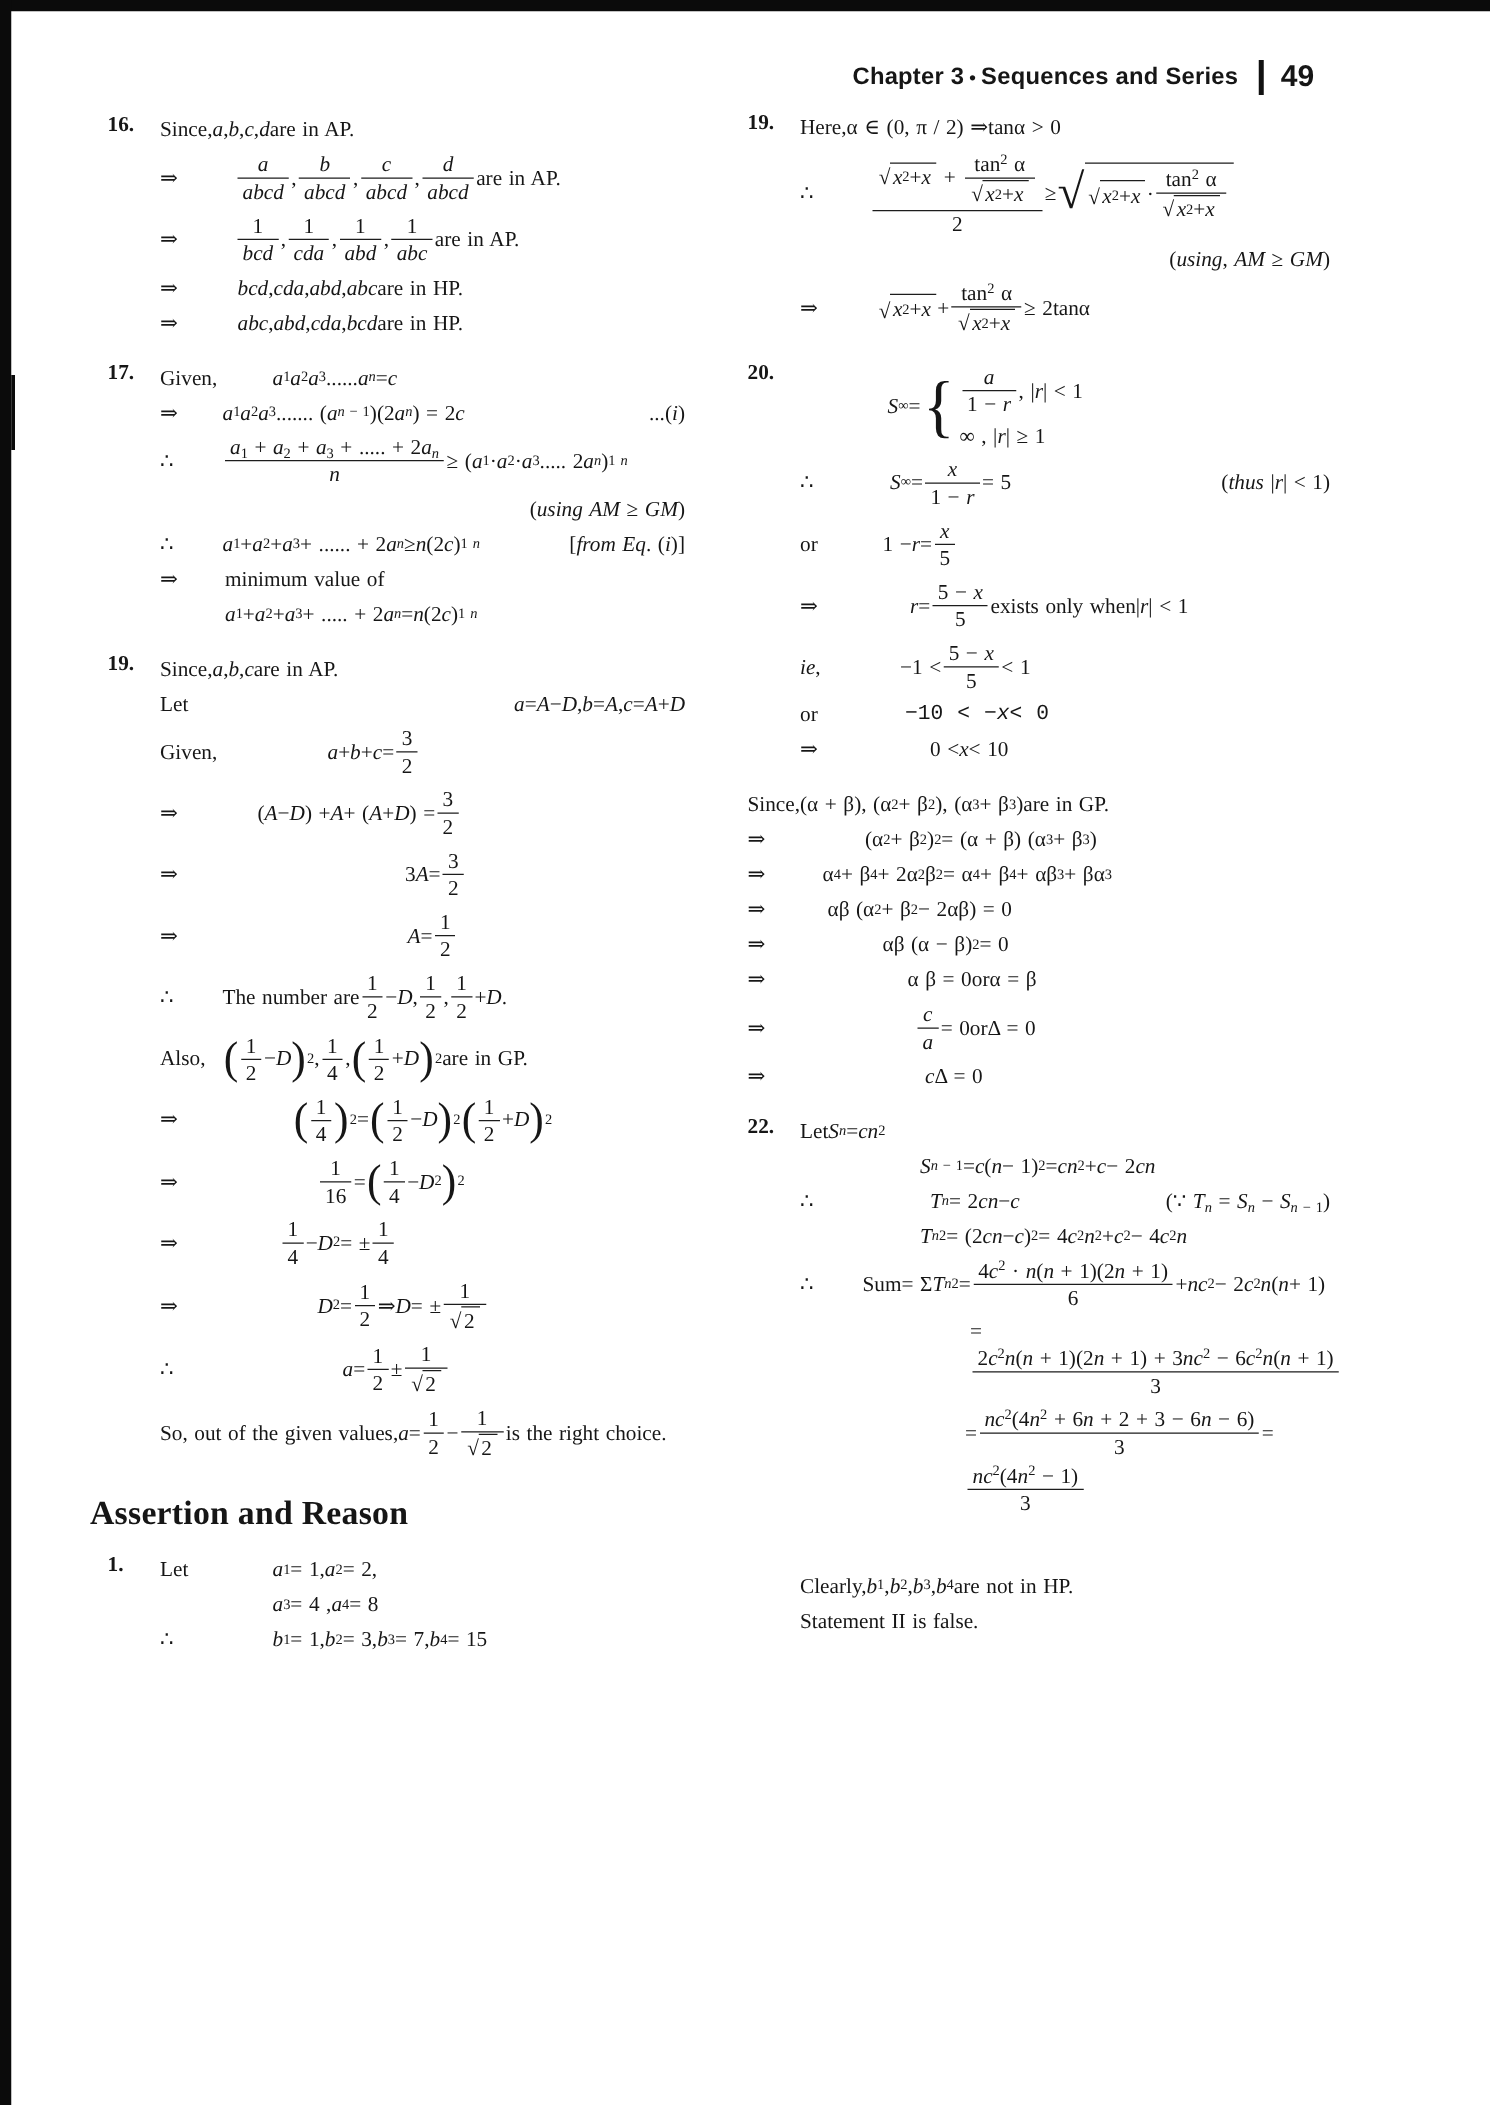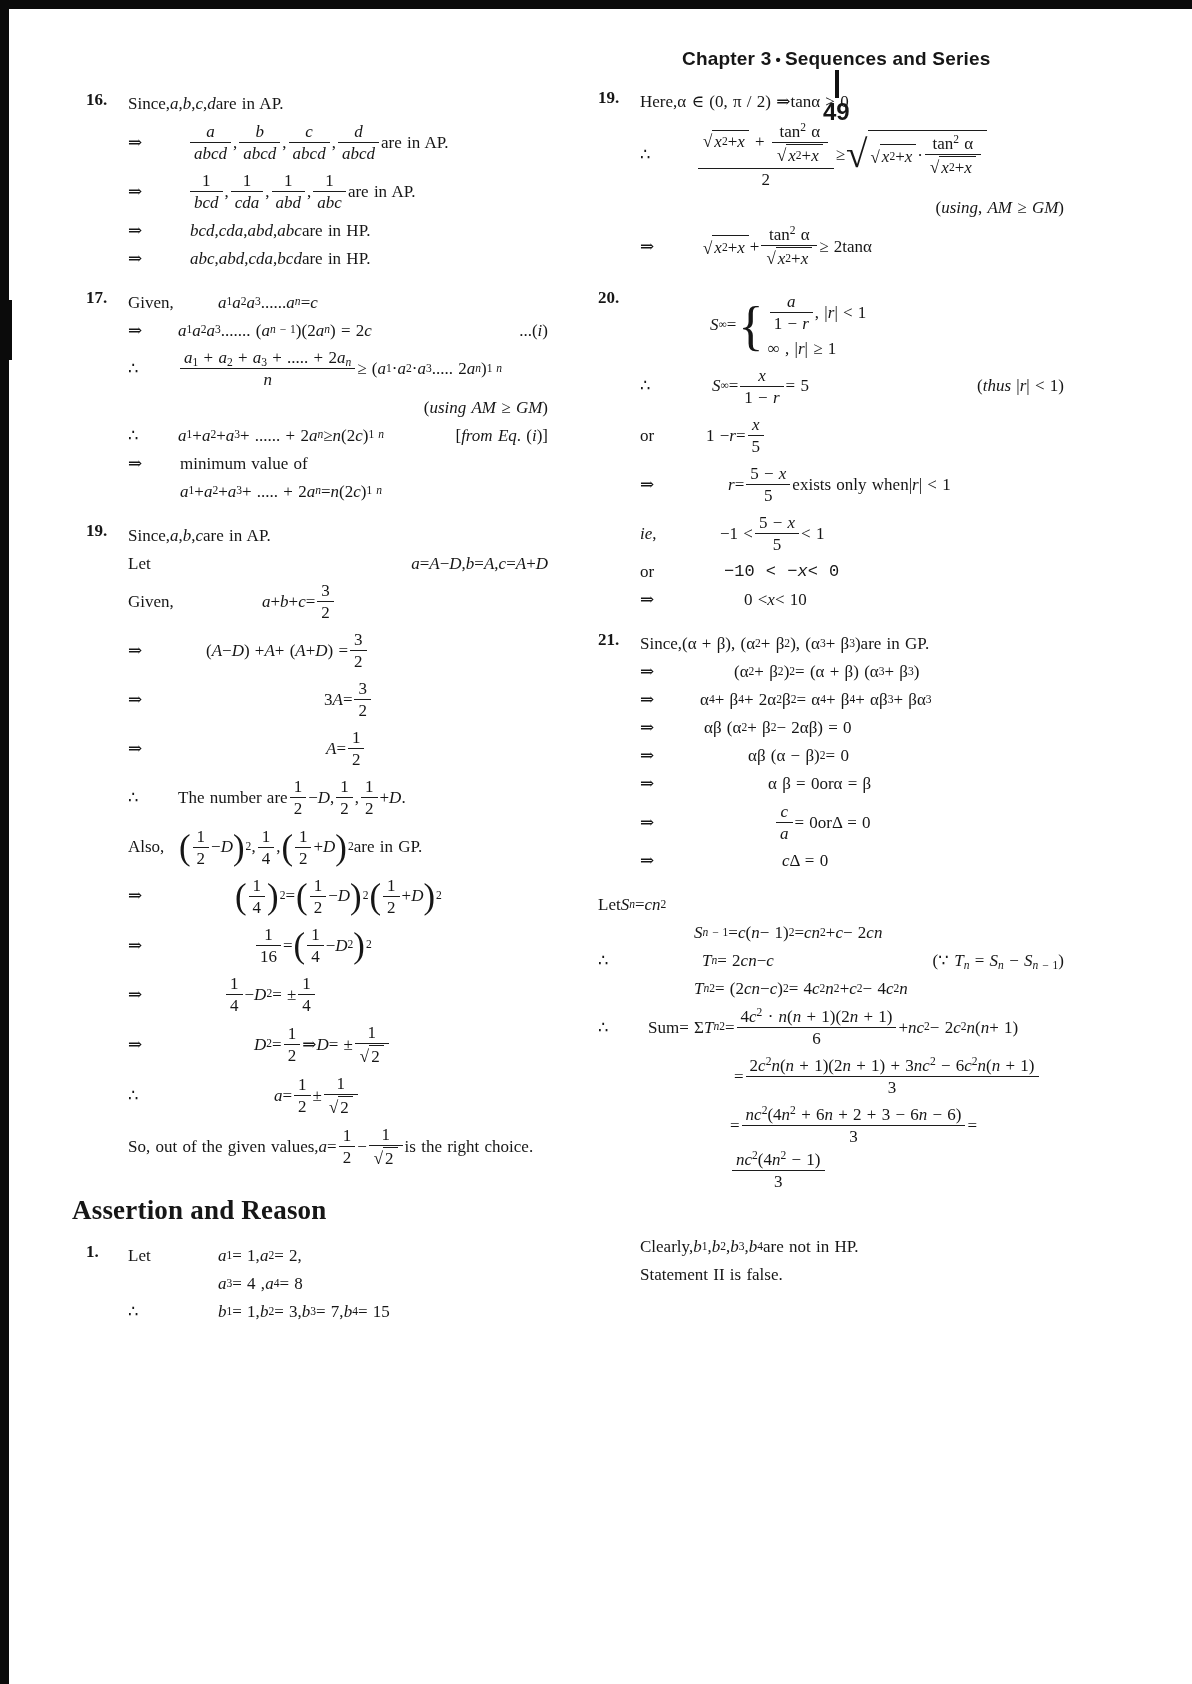--- a/index.html
+++ b/index.html
@@ -6,21 +6,21 @@
   body{
     width:1192px;height:1684px;position:relative;background:#ffffff;
     font-family:"Liberation Serif","DejaVu Serif","DejaVu Sans",serif;
     color:#161616;overflow:hidden;
   }
   .bar-top{position:absolute;left:0;top:0;width:1192px;height:9px;background:#0b0b0b;}
   .bar-left{position:absolute;left:0;top:0;width:9px;height:1684px;background:#0b0b0b;}
   .bar-left:after{content:"";position:absolute;left:9px;top:300px;width:3px;height:60px;background:#0b0b0b;}
   .pheader{
     position:absolute;left:682px;top:48px;display:flex;align-items:center;
-    font-family:"Liberation Sans","DejaVu Sans",sans-serif;white-space:nowrap;flex-direction:column;
+    font-family:"Liberation Sans","DejaVu Sans",sans-serif;white-space:nowrap;
   }
   .htitle{font-weight:700;font-size:19px;letter-spacing:.2px;}
   .hbullet{font-size:15px;padding:0 4px;}
   .hsep{width:4px;height:28px;background:#111;margin:0 14px 0 16px;}
   .hpage{font-weight:700;font-size:24px;}
   #col-left{position:absolute;left:72px;top:88px;width:476px;font-size:17px;line-height:1.25;}
   #col-right{position:absolute;left:578px;top:86px;width:486px;font-size:17px;line-height:1.25;}
   .item{display:flex;margin-bottom:12px;}
   #col-left .item{padding-left:14px;}
   #col-right .item{padding-left:20px;}
@@ -519,21 +519,20 @@
         </div>
         <div class="mline">
           <span class="lead">⇒</span>
           <span class="fwrap" style="padding-left: 54px;">
             <span class="fx">0 &lt; <i class="vr">x</i> &lt; 10</span>
           </span>
         </div>
       </div>
     </div>
     <div class="item">
-      <div class="ino">21.</div>
       <div class="ibody">
         <div class="mline">
           <span class="fwrap">
             <span class="fx"><span class="up">Since, </span>(α + β), (α<sup class="mss">2</sup> + β<sup class="mss">2</sup>), (α<sup class="mss">3</sup> + β<sup class="mss">3</sup>) <span class="up">are in GP.</span></span>
           </span>
         </div>
         <div class="mline">
           <span class="lead">⇒</span>
           <span class="fwrap" style="padding-left: 44px;">
             <span class="fx">(α<sup class="mss">2</sup> + β<sup class="mss">2</sup>)<sup class="mss">2</sup> = (α + β) (α<sup class="mss">3</sup> + β<sup class="mss">3</sup>)</span>
@@ -574,20 +573,21 @@
         </div>
         <div class="mline">
           <span class="lead">⇒</span>
           <span class="fwrap" style="padding-left: 92px;">
             <span class="fx"><i class="vr">c</i>Δ = 0</span>
           </span>
         </div>
       </div>
     </div>
     <div class="item">
+      <div class="ino">22.</div>
       <div class="ibody">
         <div class="mline">
           <span class="fwrap">
             <span class="fx"><span class="up">Let </span><i class="vr">S</i><sub class="mss"><i class="vr">n</i></sub> = <i class="vr">cn</i><sup class="mss">2</sup></span>
           </span>
         </div>
         <div class="mline">
           <span class="lead"></span>
           <span class="fwrap" style="padding-left: 46px;">
             <span class="fx"><i class="vr">S</i><sub class="mss"><i class="vr">n</i> − 1</sub> = <i class="vr">c</i>(<i class="vr">n</i> − 1)<sup class="mss">2</sup> = <i class="vr">cn</i><sup class="mss">2</sup> + <i class="vr">c</i> − 2<i class="vr">cn</i></span>

